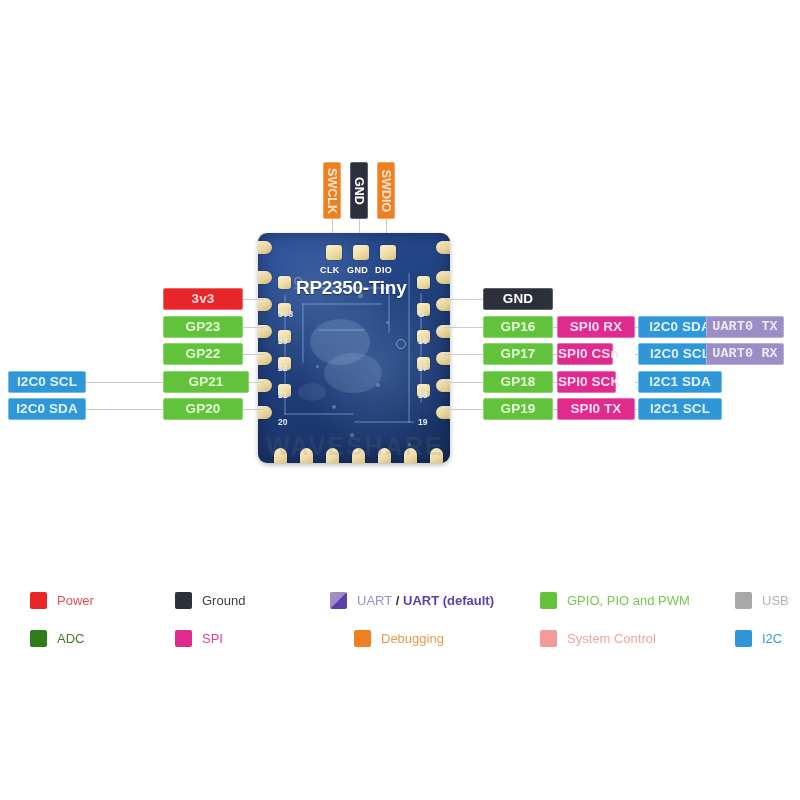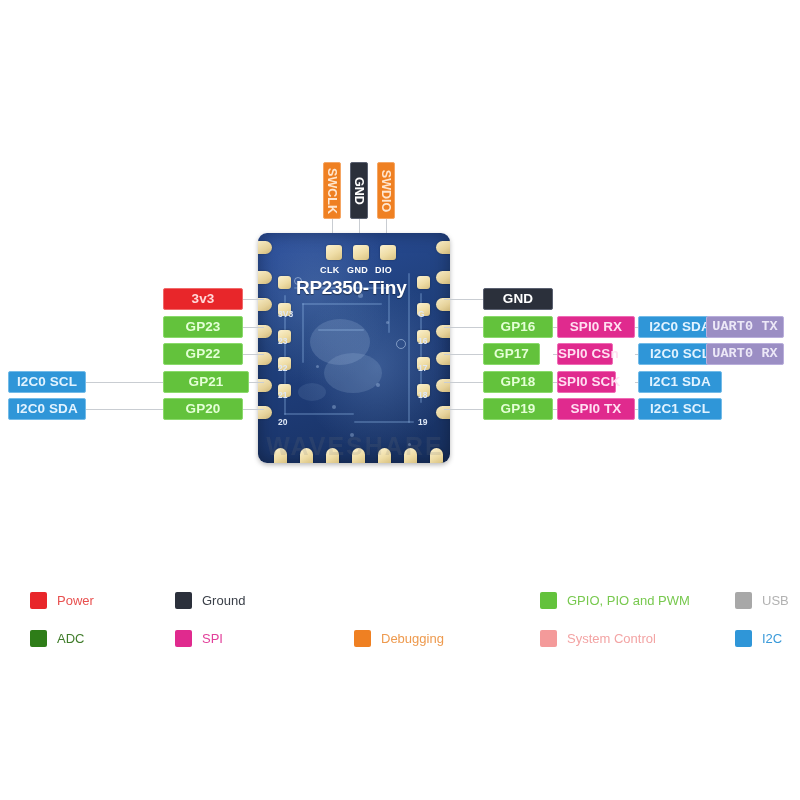--- a/index.html
+++ b/index.html
@@ -224,21 +224,21 @@
       <div class="tag gnd" style="left: 483px; top: 288px; width: 70px;">GND</div>
       <div class="lead" style="left: 444px; top: 326.5px; width: 39px;"></div>
       <div class="tag gpio" style="left: 483px; top: 315.5px; width: 70px;">GP16</div>
       <div class="lead" style="left: 553px; top: 326.5px; width: 4px;"></div>
       <div class="tag spi" style="left: 557px; top: 315.5px; width: 78px;">SPI0 RX</div>
       <div class="lead" style="left: 635px; top: 326.5px; width: 3px;"></div>
       <div class="tag i2c" style="left: 638px; top: 315.5px; width: 84px;">I2C0 SDA</div>
       <div class="lead" style="left: 722px; top: 326.5px; width: 0px;"></div>
       <div class="tag uart" style="left: 706px; top: 315.5px; width: 78px;">UART0 TX</div>
       <div class="lead" style="left: 444px; top: 354px; width: 39px;"></div>
-      <div class="tag gpio" style="left: 483px; top: 343px; width: 57px;">GP17</div>
+      <div class="tag gpio" style="left: 483px; top: 343px; width: 70px;">GP17</div>
       <div class="lead" style="left: 553px; top: 354px; width: 4px;"></div>
       <div class="tag spi" style="left: 557px; top: 343px; width: 56px;">SPI0 CSn</div>
       <div class="lead" style="left: 635px; top: 354px; width: 3px;"></div>
       <div class="tag i2c" style="left: 638px; top: 343px; width: 84px;">I2C0 SCL</div>
       <div class="lead" style="left: 722px; top: 354px; width: 0px;"></div>
       <div class="tag uart" style="left: 706px; top: 343px; width: 78px;">UART0 RX</div>
       <div class="lead" style="left: 444px; top: 381.5px; width: 39px;"></div>
       <div class="tag gpio" style="left: 483px; top: 370.5px; width: 70px;">GP18</div>
       <div class="lead" style="left: 553px; top: 381.5px; width: 4px;"></div>
       <div class="tag spi" style="left: 557px; top: 370.5px; width: 59px;">SPI0 SCK</div>
@@ -254,20 +254,24 @@
 
   <div class="legend" id="legend-layer">
       <div class="lg-item" style="left: 30px; top: 12px;">
         <div class="lg-sw" style="background: rgb(232, 38, 42);"></div>
         <div class="lg-tx" style="color: rgb(232, 80, 79);">Power</div>
       </div>
       <div class="lg-item" style="left: 175px; top: 12px;">
         <div class="lg-sw" style="background: rgb(43, 48, 59);"></div>
         <div class="lg-tx" style="color: rgb(59, 64, 73);">Ground</div>
       </div>
+      <div class="lg-item" style="left: 330px; top: 12px;">
+        <div class="lg-sw lg-split"></div>
+        <div class="lg-tx"><span class="uart-a">UART</span><span class="uart-slash"> / </span><span class="uart-def">UART (default)</span></div>
+      </div>
       <div class="lg-item" style="left: 540px; top: 12px;">
         <div class="lg-sw" style="background: rgb(99, 194, 60);"></div>
         <div class="lg-tx" style="color: rgb(120, 201, 79);">GPIO, PIO and PWM</div>
       </div>
       <div class="lg-item" style="left: 735px; top: 12px;">
         <div class="lg-sw" style="background: rgb(168, 168, 168);"></div>
         <div class="lg-tx" style="color: rgb(178, 178, 178);">USB</div>
       </div>
       <div class="lg-item" style="left: 30px; top: 50px;">
         <div class="lg-sw" style="background: rgb(46, 125, 24);"></div>

